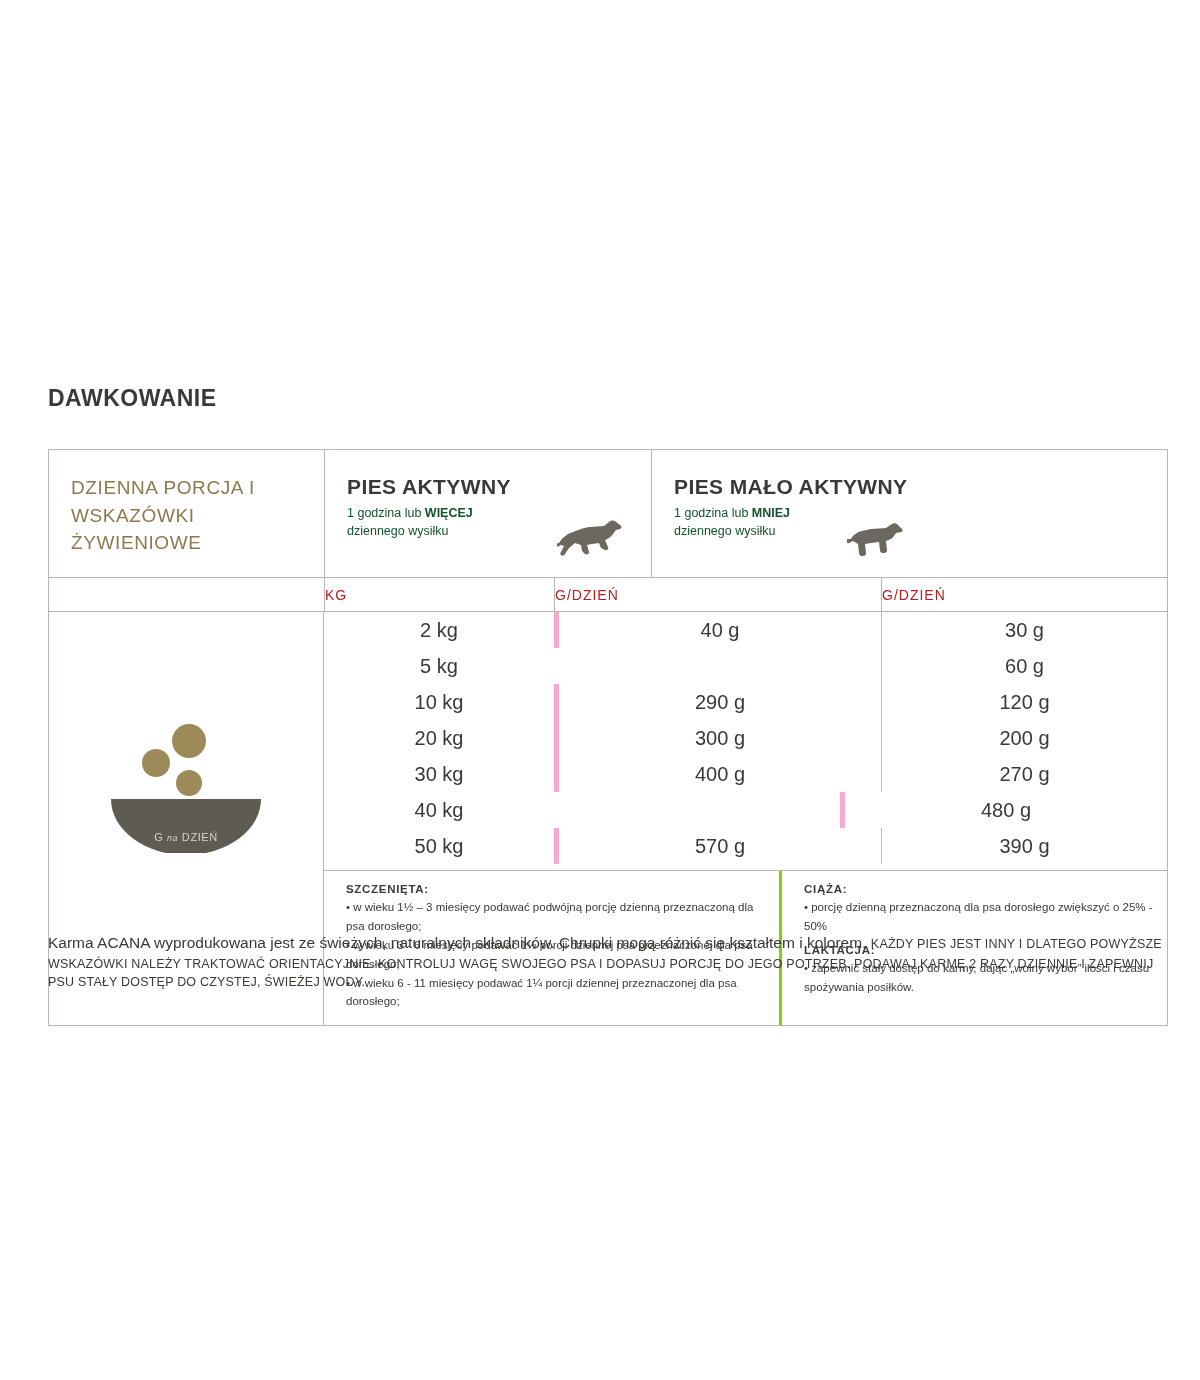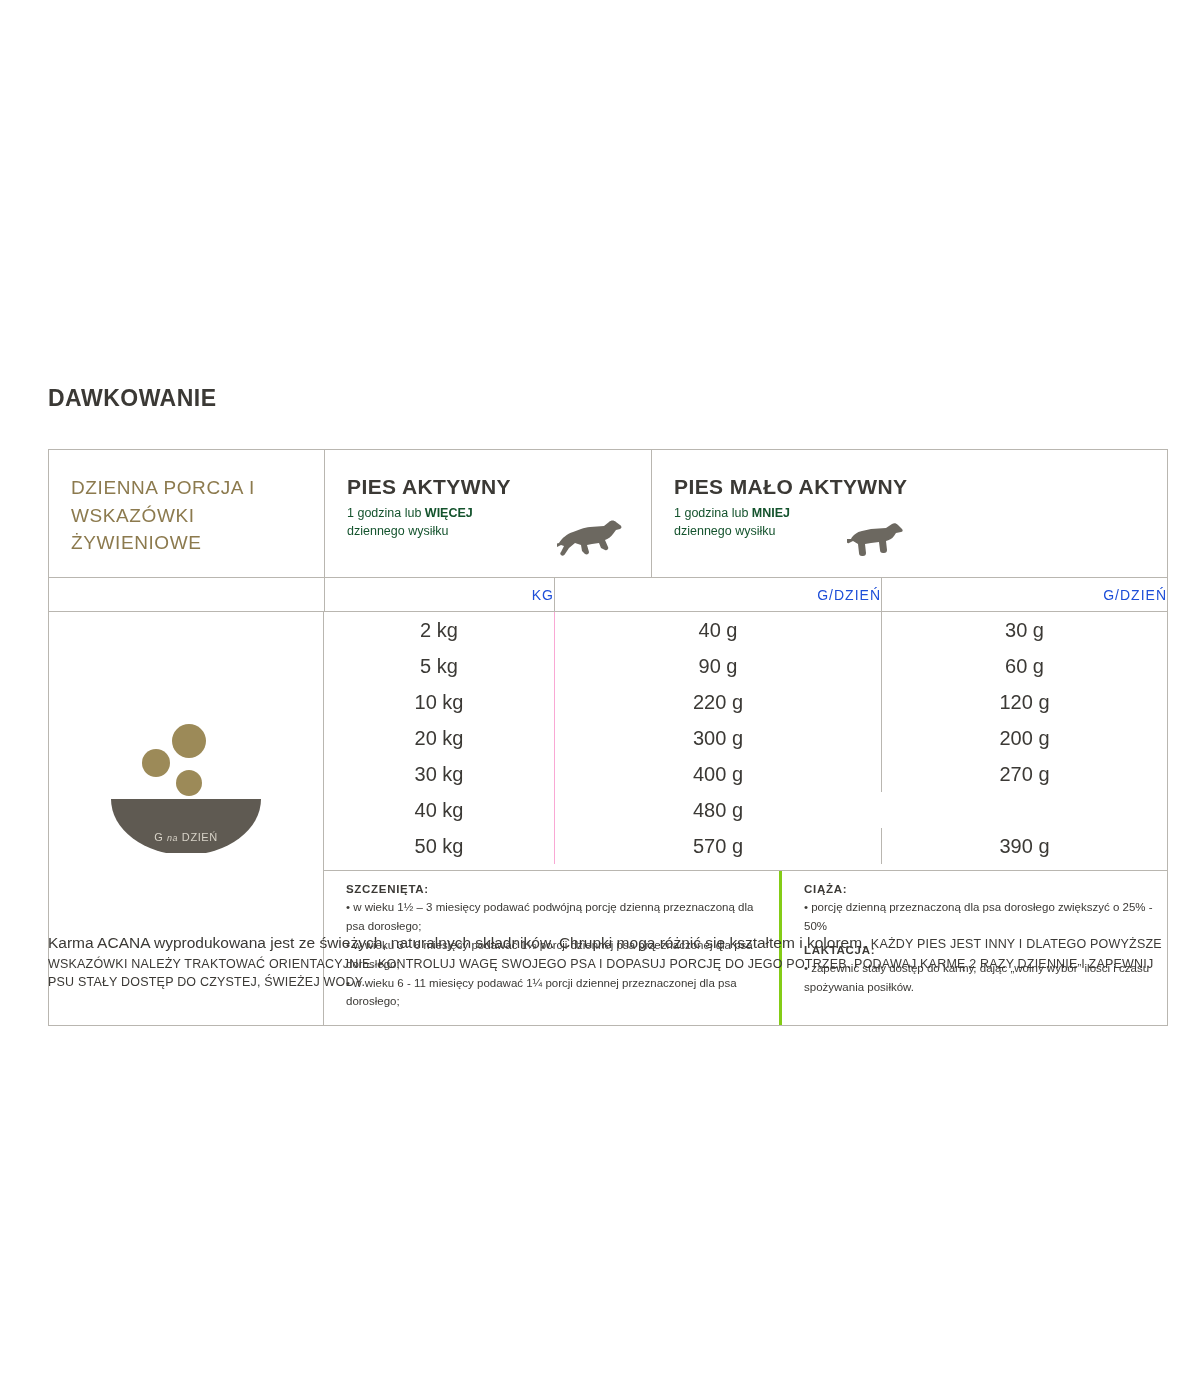--- a/index.html
+++ b/index.html
@@ -83,24 +83,24 @@
     fill: #6c6860;
   }
   .dog-icon.sit { right: 48px; bottom: 12px; }
 
   
   .unit-row {
     display: flex;
     border-bottom: 1px solid #b9b6b0;
   }
   .unit-cell {
-    text-align: right;
+    text-align: left;
     font-size: 14px;
     letter-spacing: 1px;
-    color: #1d4ed8;
+    color: #b91c1c;
     padding: 9px 0 8px 0;
     box-sizing: border-box;
   }
   .unit-blank { box-sizing: border-box; }
 
   
   .data-row {
     display: flex;
   }
   .bowl-cell {
@@ -126,30 +126,31 @@
     white-space: nowrap;
   }
   .bowl-label i { font-size: 9px; }
 
   .values {
     flex: 1;
     box-sizing: border-box;
   }
   .vrow {
     display: flex;
+    justify-content: space-between;
   }
   .vcell {
     font-size: 20px;
     color: #3b3935;
     text-align: center;
     padding: 7px 0 6px 0;
     box-sizing: border-box;
   }
   .vcell.b { width: 230px; }
-  .vcell.c { width: 327px; border-left: 1px solid #f9a8d4; }
+  .vcell.c { width: 327px; border-left: 5px solid #f9a8d4; }
   .vcell.d { width: 286px; border-left: 1px solid #b9b6b0; }
 
   
   .notes {
     display: flex;
     border-top: 1px solid #b9b6b0;
     margin-top: 6px;
   }
   .notes-left {
     width: 455px;
@@ -265,26 +266,25 @@
       </div>
 
       <div class="values">
         <div class="vrow">
           <div class="vcell b">2 kg</div>
           <div class="vcell c">40 g</div>
           <div class="vcell d">30 g</div>
         </div>
         <div class="vrow">
           <div class="vcell b">5 kg</div>
-          <div class="vcell c">90 g</div>
           <div class="vcell d">60 g</div>
         </div>
         <div class="vrow">
           <div class="vcell b">10 kg</div>
-          <div class="vcell c">220 g</div>
+          <div class="vcell c">290 g</div>
           <div class="vcell d">120 g</div>
         </div>
         <div class="vrow">
           <div class="vcell b">20 kg</div>
           <div class="vcell c">300 g</div>
           <div class="vcell d">200 g</div>
         </div>
         <div class="vrow">
           <div class="vcell b">30 kg</div>
           <div class="vcell c">400 g</div>

